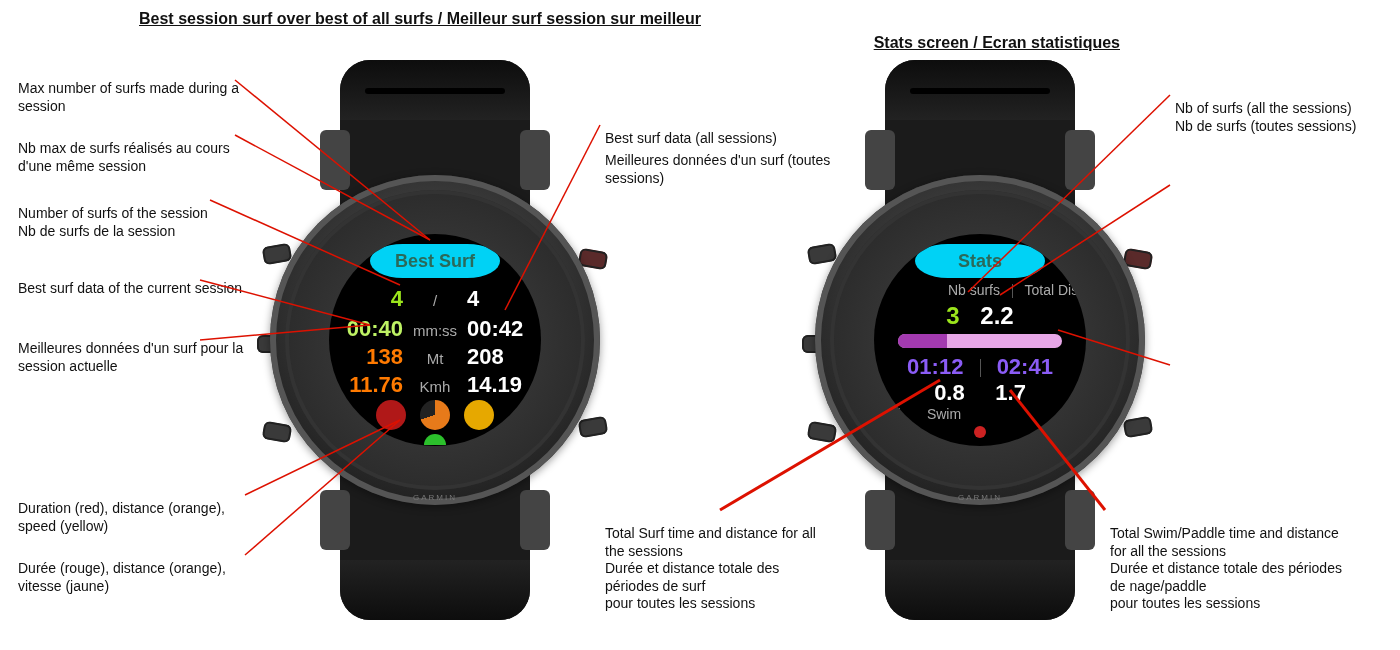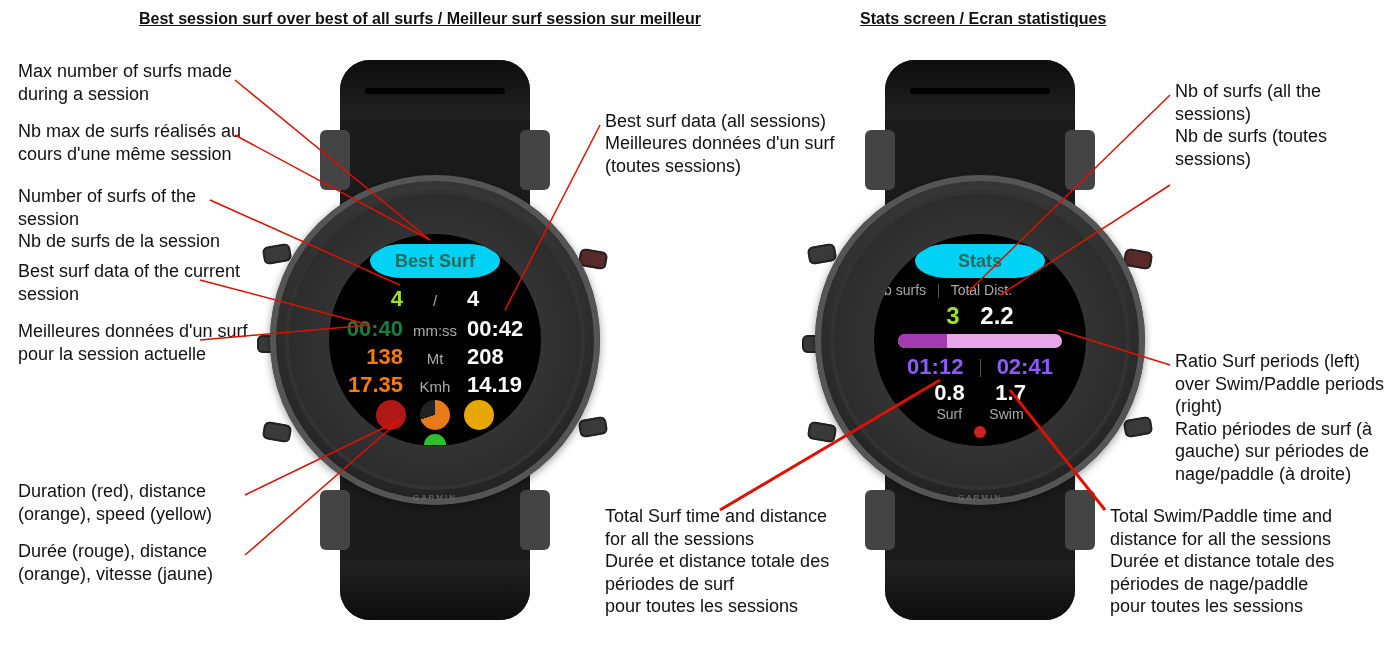--- a/index.html
+++ b/index.html
@@ -1,21 +1,21 @@
 <!DOCTYPE html>
 <html><head>
 <meta charset="utf-8">
 <style>
   * { box-sizing: border-box; margin: 0; padding: 0; }
   html, body { width: 1400px; height: 650px; background: #fff; font-family: "Comic Sans MS", "Chalkboard SE", cursive, sans-serif; color: #111; }
   .canvas { position: relative; width: 1400px; height: 650px; }
 
   .title { position: absolute; top: 10px; font-weight: bold; font-size: 16px; text-decoration: underline; }
   #title-left { left: 120px; width: 600px; text-align: center; }
-  #title-right { left: 860px; width: 260px; text-align: left; }
+  #title-right { left: 860px; width: 260px; text-align: right; margin-top: 24px; }
 
   
   .watch-wrap { position: absolute; width: 380px; height: 560px; }
   #wL { left: 245px; top: 60px; }
   #wR { left: 790px; top: 60px; }
 
   .band { position: absolute; left: 95px; width: 190px; height: 560px; top: 0;
           background: #1b1b1b; 
           border-radius: 30px; }
   .band::before, .band::after { content:""; position:absolute; left:0; right:0; height:60px; }
@@ -59,34 +59,34 @@
   .cR { flex:1; text-align:left; padding-left:6px; color:#fff; }
 
   .icons { position:absolute; left:0; right:0; top:166px; display:flex; justify-content:center; gap:14px; }
   .disk { width:30px; height:30px; border-radius:50%; position:relative; }
   .d1{ background:#b01818; }
   .d2{ background:conic-gradient(#e77a1a 0 70%, #222 0);} 
   .d3{ background:#e6a800; }
   .gdot { position:absolute; left:50%; transform:translateX(-50%); top:200px; width:22px; height:11px; background:#2cc02c; border-radius: 11px 11px 0 0; }
 
   
-  .r-row1 { position:absolute; top:48px; left:0; right:0; text-align:left; color:#aaa; font:14px Arial; }
+  .r-row1 { position:absolute; top:48px; left:0; right:0; text-align:right; color:#aaa; font:14px Arial; }
   .r-row1 span.sep{ display:inline-block; width:1px; height:14px; background:#555; vertical-align:middle; margin:0 8px;}
   .r-row2 { position:absolute; top:68px; left:0; right:0; text-align:center; font:bold 24px Arial; }
   .r-row2 .g{ color:#9be51c; } .r-row2 .w{ color:#fff; margin-left:14px;}
   .bar { position:absolute; top:100px; left:24px; right:24px; height:14px; border-radius:7px; background:#e7a7e7; overflow:hidden;}
   .bar .fill{ position:absolute; left:0; top:0; bottom:0; width:30%; background:#a33ab0;}
   .r-row3 { position:absolute; top:120px; left:0; right:0; text-align:center; font:bold 22px Arial; color:#8b5cf6;}
   .r-row3 .sep{ display:inline-block; width:1px; height:18px; background:#555; vertical-align:middle; margin:0 10px;}
   .r-row4 { position:absolute; top:146px; left:0; right:0; text-align:center; font:bold 22px Arial; color:#fff;}
-  .r-row5 { position:absolute; top:172px; left:0; right:0; text-align:center; font:14px Arial; color:#aaa;}
+  .r-row5 { position:absolute; top:172px; left:0; right:0; text-align:left; font:14px Arial; color:#aaa;}
   .r-dot { position:absolute; left:50%; transform:translateX(-50%); top:192px; width:12px;height:12px;background:#c22;border-radius:50%;}
 
   
-  .note { position:absolute; font-size:18px; line-height:1.25; max-width:240px; }
+  .note { position:absolute; font-size:14px; line-height:1.25; max-width:240px;margin-top:20px; }
   svg.lines { position:absolute; left:0; top:0; width:1400px; height:650px; pointer-events:none; }
   svg.lines line, svg.lines polyline { stroke:#d10; stroke-width:1.5; fill:none; }
   svg.lines .thick{ stroke-width:3; }
 
   
   .notch { position:absolute; width:140px; height:6px; background:#000; border-radius:3px; left:50%; transform:translateX(-50%);}
 </style>
 </head>
 <body>
 <div class="canvas">
@@ -111,31 +111,31 @@
   <div class="case">
     <div class="bezel">
       <div class="face">
         <div class="pill">Best Surf</div>
         <div class="line l1">
           <span class="cL" style="color:#9be51c">4</span>
           <span class="cM">/</span>
           <span class="cR">4</span>
         </div>
         <div class="line l2">
-          <span class="cL" style="color:#15803d">00:40</span>
+          <span class="cL" style="color:#bef264">00:40</span>
           <span class="cM">mm:ss</span>
           <span class="cR">00:42</span>
         </div>
         <div class="line l3">
           <span class="cL" style="color:#ff7a00">138</span>
           <span class="cM">Mt</span>
           <span class="cR">208</span>
         </div>
         <div class="line l4">
-          <span class="cL" style="color:#ff7a00">17.35</span>
+          <span class="cL" style="color:#ff7a00">11.76</span>
           <span class="cM">Kmh</span>
           <span class="cR">14.19</span>
         </div>
         <div class="icons">
           <div class="disk d1"></div>
           <div class="disk d2"></div>
           <div class="disk d3"></div>
         </div>
         <div class="gdot"></div>
       </div>
@@ -203,22 +203,20 @@
 <div class="note" style="left:18px; top:260px;">Best surf data of the current session</div>
 <div class="note" style="left:18px; top:320px;">Meilleures données d'un surf pour la session actuelle</div>
 <div class="note" style="left:18px; top:480px;">Duration (red), distance (orange), speed (yellow)</div>
 <div class="note" style="left:18px; top:540px;">Durée (rouge), distance (orange), vitesse (jaune)</div>
 
 <div class="note" style="left:605px; top:110px;">Best surf data (all sessions)</div>
 <div class="note" style="left:605px; top:132px;">Meilleures données d'un surf (toutes sessions)</div>
 
 <div class="note" style="left:1175px; top:80px;  white-space:pre-line;">Nb of surfs (all the sessions)
 Nb de surfs (toutes sessions)</div>
-<div class="note" style="left:1175px; top:350px; white-space:pre-line; max-width:220px;">Ratio Surf periods (left) over Swim/Paddle periods (right)
-Ratio périodes de surf (à gauche) sur périodes de nage/paddle (à droite)</div>
 
 <div class="note" style="left:605px; top:505px; white-space:pre-line; max-width:230px;">Total Surf time and distance for all the sessions
 Durée et distance totale des périodes de surf
 pour toutes les sessions</div>
 <div class="note" style="left:1110px; top:505px; white-space:pre-line; max-width:240px;">Total Swim/Paddle time and distance for all the sessions
 Durée et distance totale des périodes de nage/paddle
 pour toutes les sessions</div>
 
 <svg class="lines">
 

